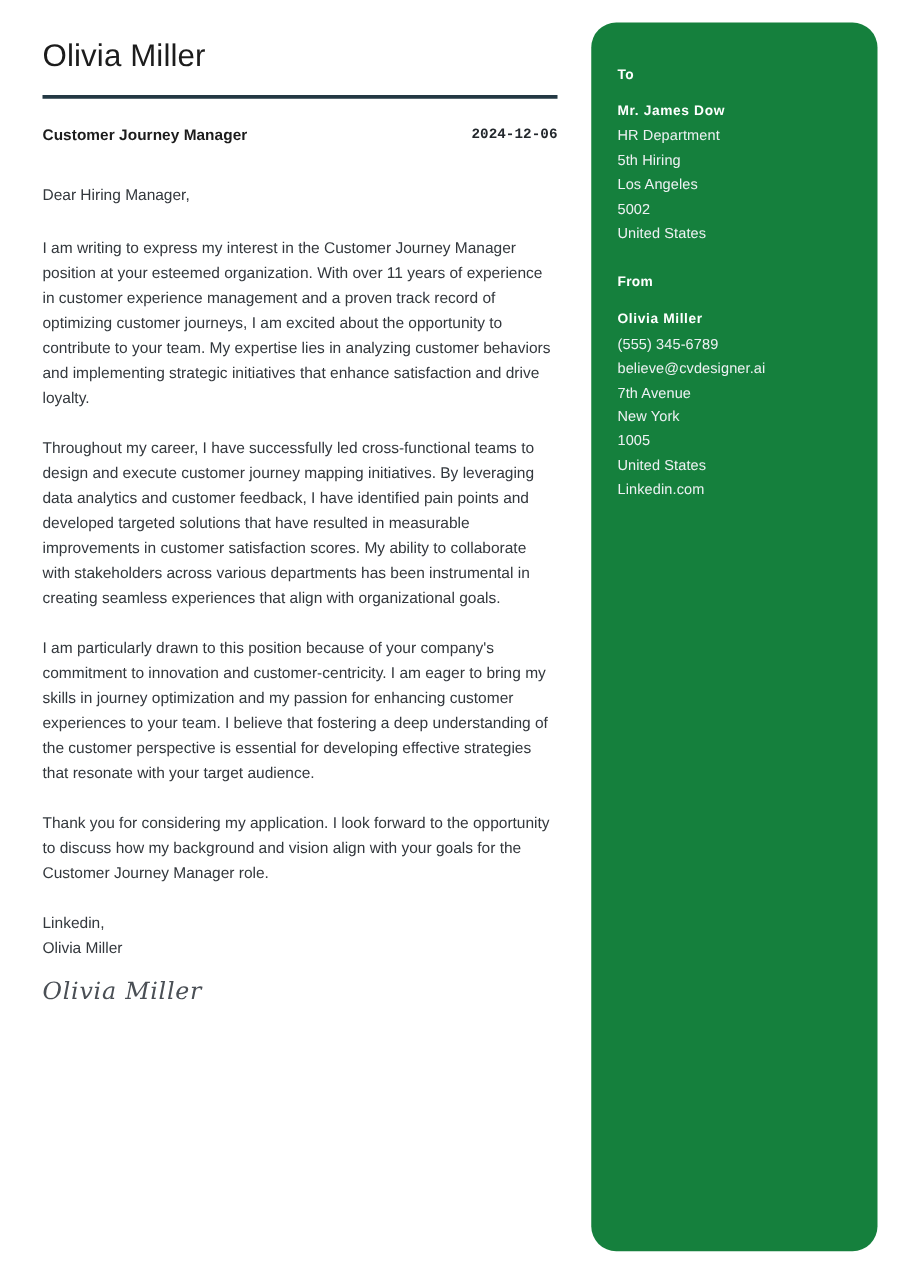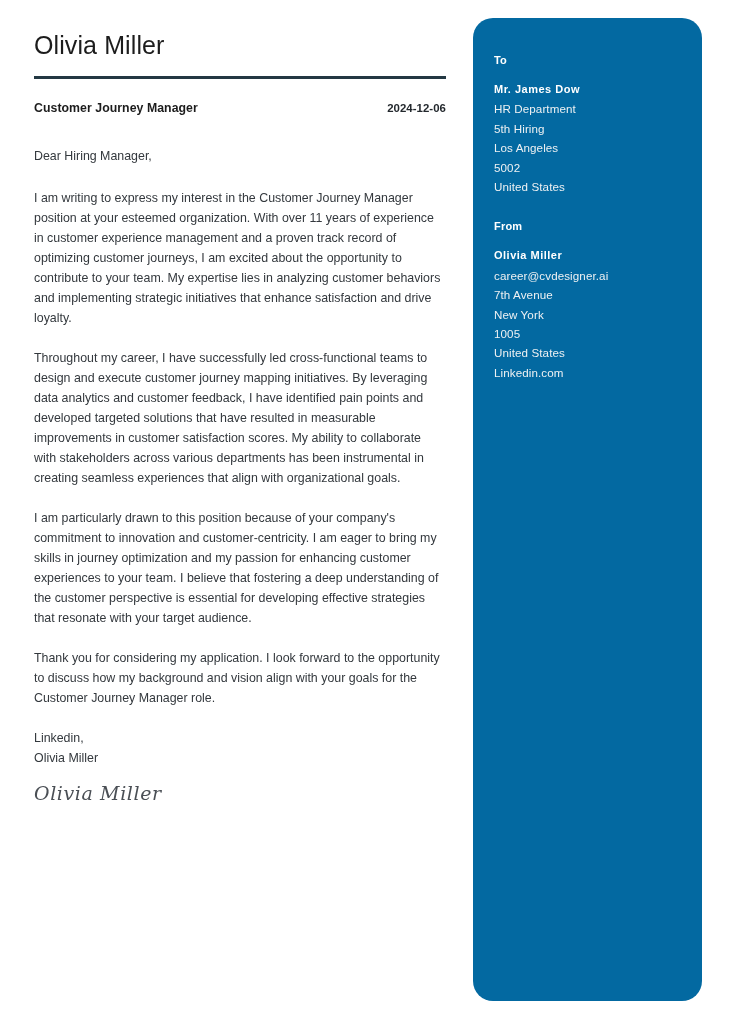--- a/index.html
+++ b/index.html
@@ -56,20 +56,21 @@
     font-size: 12.3px;
     font-weight: bold;
     color: #1c1c1c;
     letter-spacing: 0.05px;
   }
   .letter-date {
     font-size: 11.4px;
     font-weight: bold;
     color: #23282d;
     letter-spacing: 0.05px;
+    font-family: Liberation Mono, monospace;
   }
 
   .salutation {
     font-size: 12.4px;
     color: #33383d;
     line-height: 20px;
     margin: 0 0 22px 0;
   }
 
   .body-par {
@@ -98,21 +99,21 @@
     line-height: 1.1;
   }
 
   
   .sidebar {
     position: absolute;
     left: 473px;
     top: 18px;
     width: 229px;
     height: 983px;
-    background: #0369a1;
+    background: #15803d;
     border-radius: 20px;
     box-sizing: border-box;
     padding: 36px 0 0 21px;
   }
 
   .side-label {
     font-size: 11px;
     font-weight: bold;
     color: #ffffff;
     letter-spacing: 0.2px;
@@ -180,21 +181,22 @@
       <div class="side-line">HR Department</div>
       <div class="side-line">5th Hiring</div>
       <div class="side-line">Los Angeles</div>
       <div class="side-line">5002</div>
       <div class="side-line">United States</div>
     </div>
 
     <div class="side-block">
       <div class="side-label">From</div>
       <div class="side-name">Olivia  Miller</div>
-      <div class="side-line">career@cvdesigner.ai</div>
+      <div class="side-line">(555) 345-6789</div>
+      <div class="side-line">believe@cvdesigner.ai</div>
       <div class="side-line">7th Avenue</div>
       <div class="side-line">New York</div>
       <div class="side-line">1005</div>
       <div class="side-line">United States</div>
       <div class="side-line">Linkedin.com</div>
     </div>
 
   </aside>
 
 </div>

